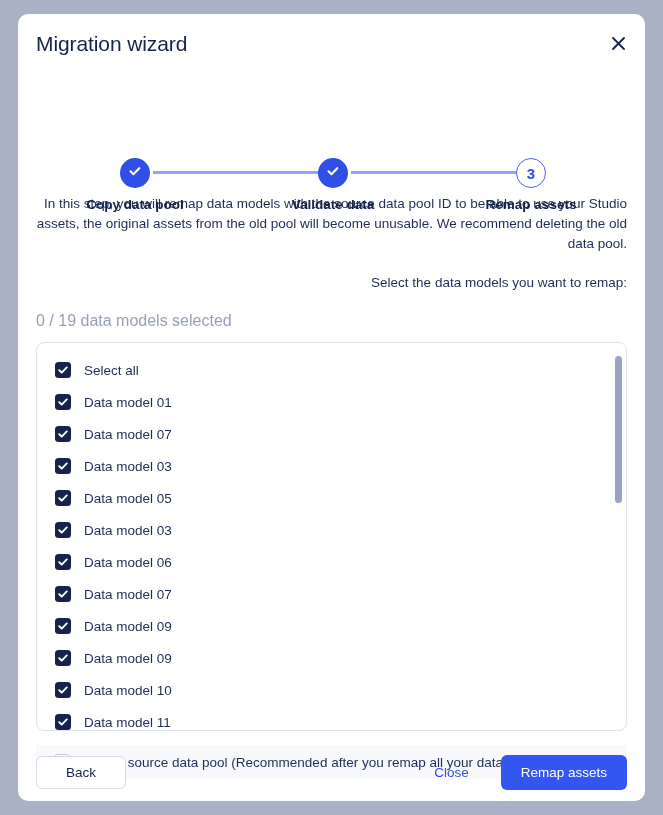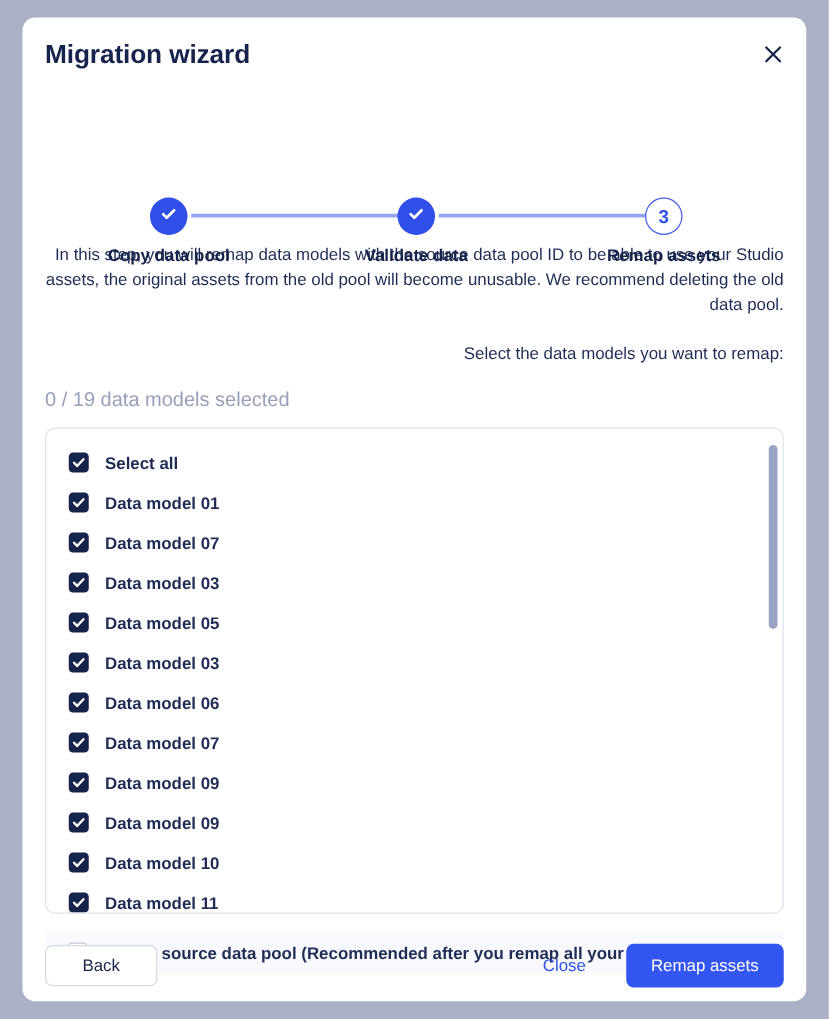--- a/index.html
+++ b/index.html
@@ -29,21 +29,21 @@
   
   .dlg-header {
     position: relative;
     height: 62px;
   }
   .dlg-title {
     position: absolute;
     left: 18px;
     top: 18px;
     font-size: 21px;
-    font-weight: bold;
+    font-weight: normal;
     color: #16234b;
     letter-spacing: -0.1px;
   }
   .close-btn {
     position: absolute;
     right: 12px;
     top: 14px;
     width: 30px;
     height: 30px;
     display: flex;
@@ -165,21 +165,20 @@
   }
   .cb.unchecked {
     background: #ffffff;
     border: 1.4px solid #c2c8d8;
   }
   .cb svg { display: block; }
   .item-label {
     margin-left: 13px;
     font-size: 13.5px;
     color: #1f2d55;
-    font-weight: bold;
   }
 
   .scrollbar-track {
     position: absolute;
     right: 4px;
     top: 5px;
     bottom: 5px;
     width: 7px;
   }
   .scrollbar-thumb {

